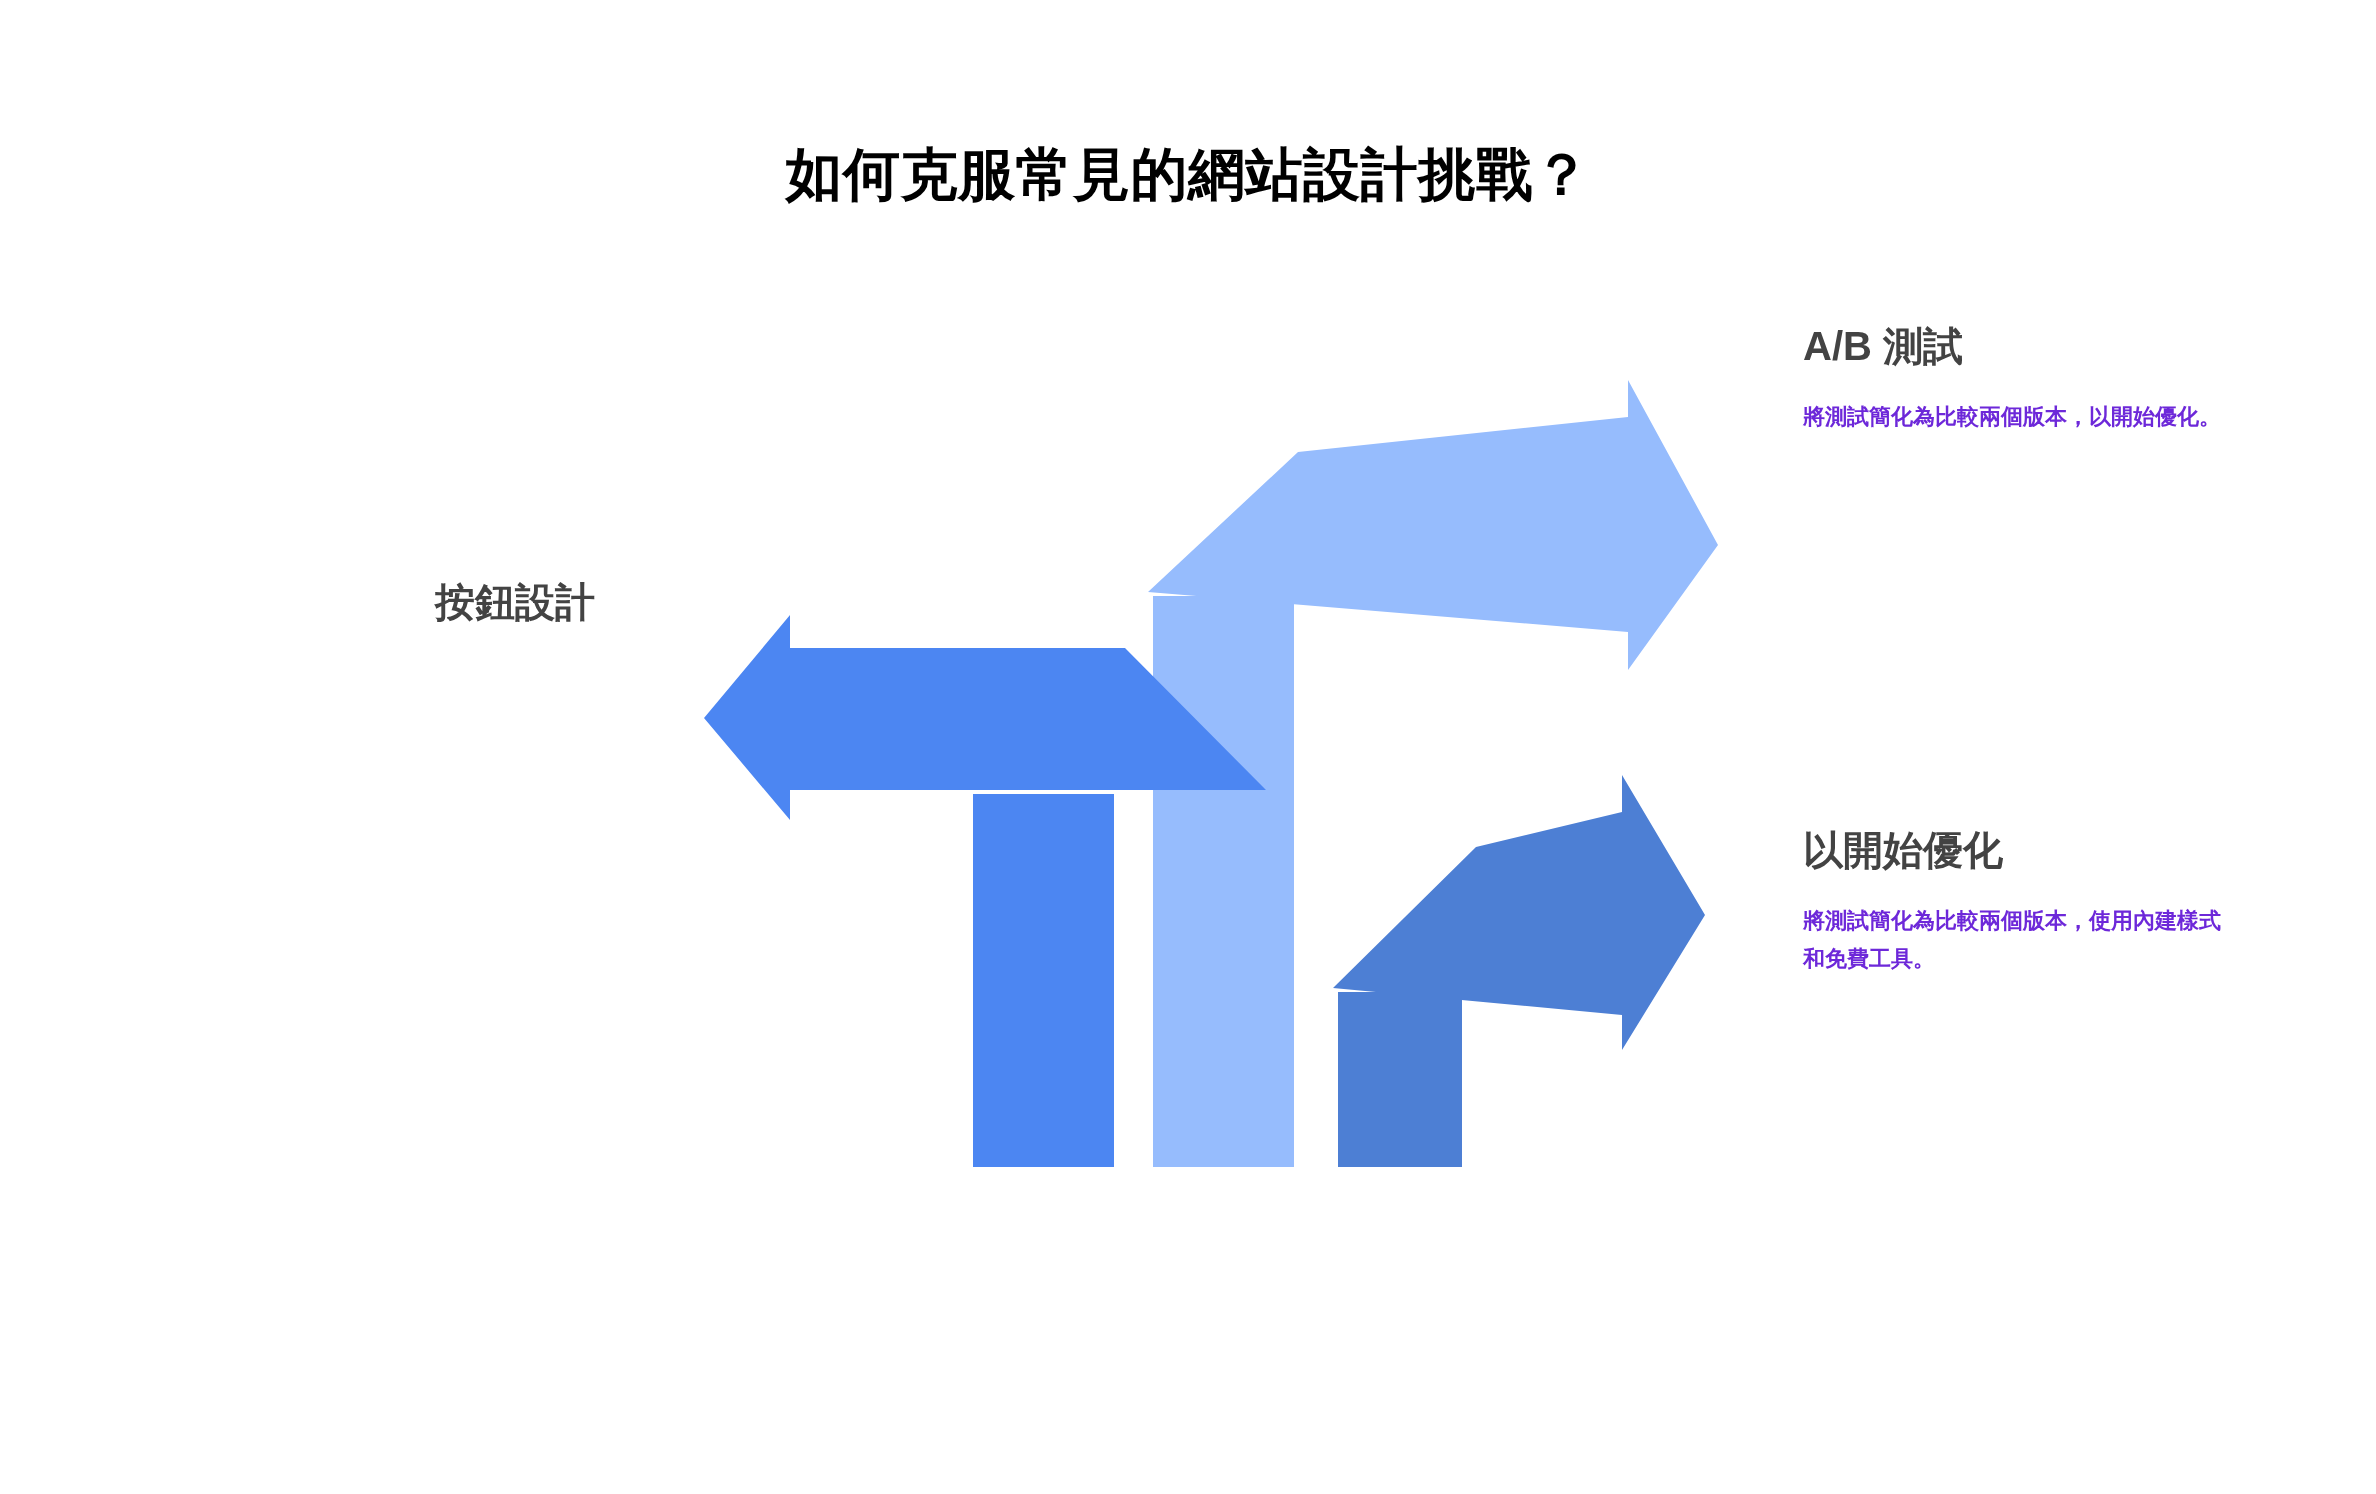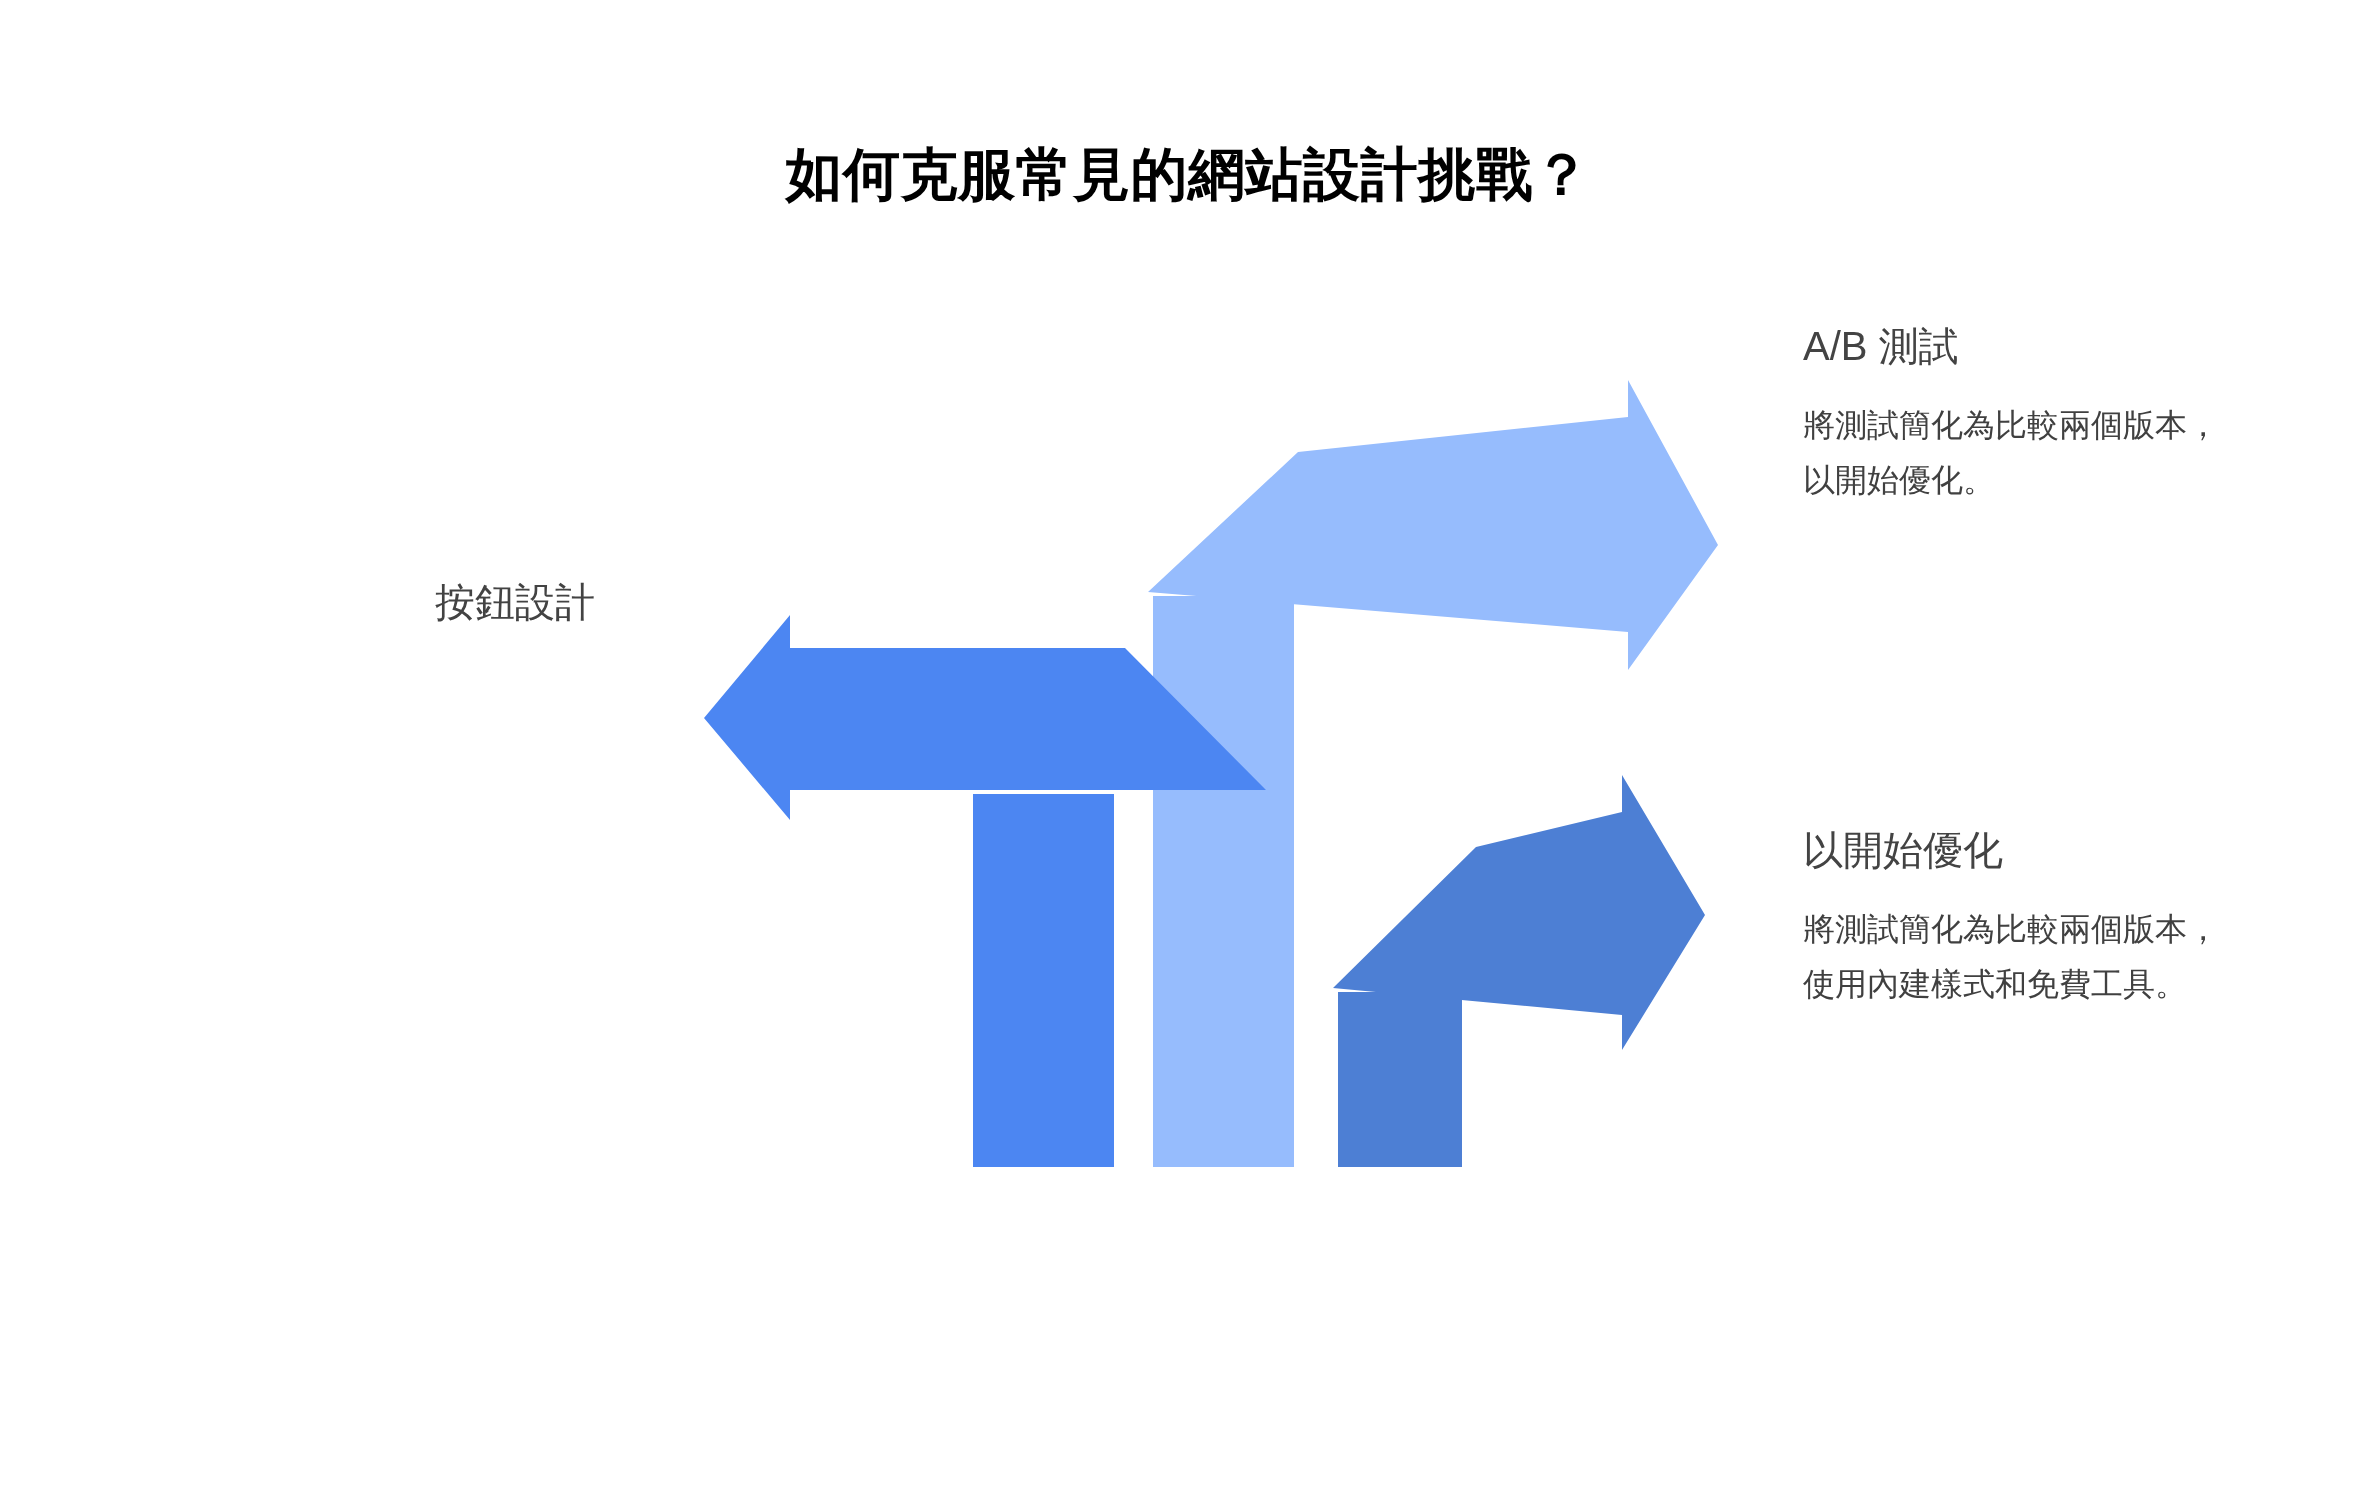--- a/index.html
+++ b/index.html
@@ -51,30 +51,30 @@
     height: 790px;
     overflow: visible;
   }
 
   
   .callout {
     position: absolute;
   }
   .callout .c-title {
     font-size: 40px;
-    font-weight: normal;
+    font-weight: bold;
     color: #434343;
     line-height: 1.2;
     margin: 0 0 28px 0;
     white-space: nowrap;
   }
   .callout .c-body {
-    font-size: 32px;
-    font-weight: normal;
-    color: #404040;
+    font-size: 22px;
+    font-weight: bold;
+    color: #6d28d9;
     line-height: 1.72;
     margin: 0;
   }
 
   .callout-left {
     left: 140px;
     top: 578px;
     width: 455px;
     text-align: right;
   }

